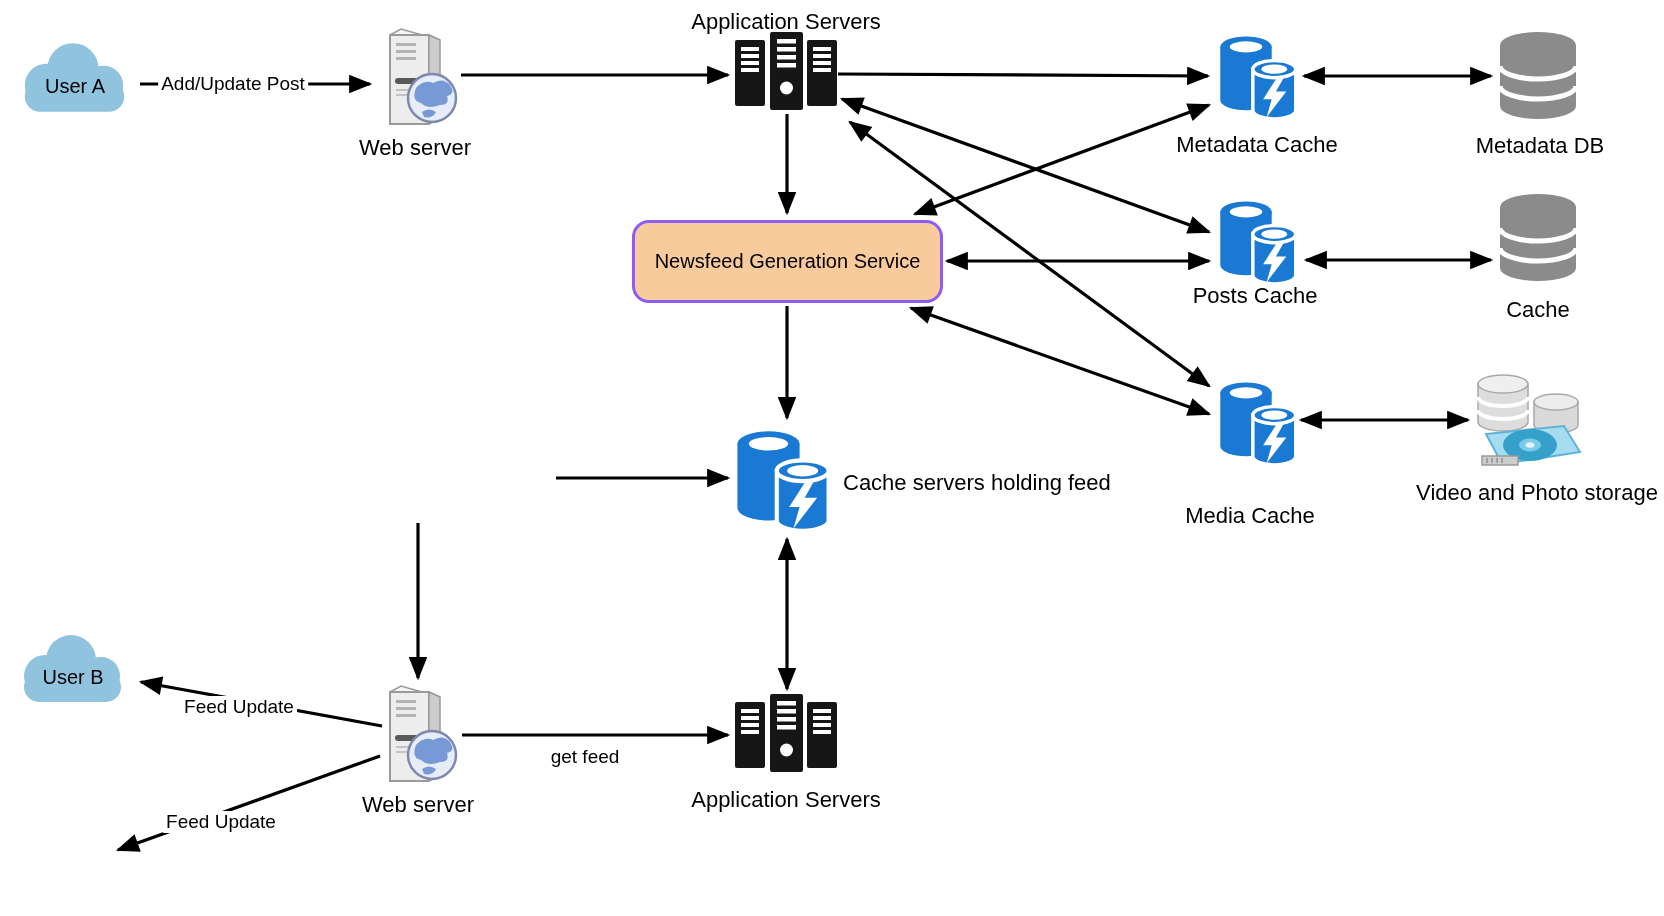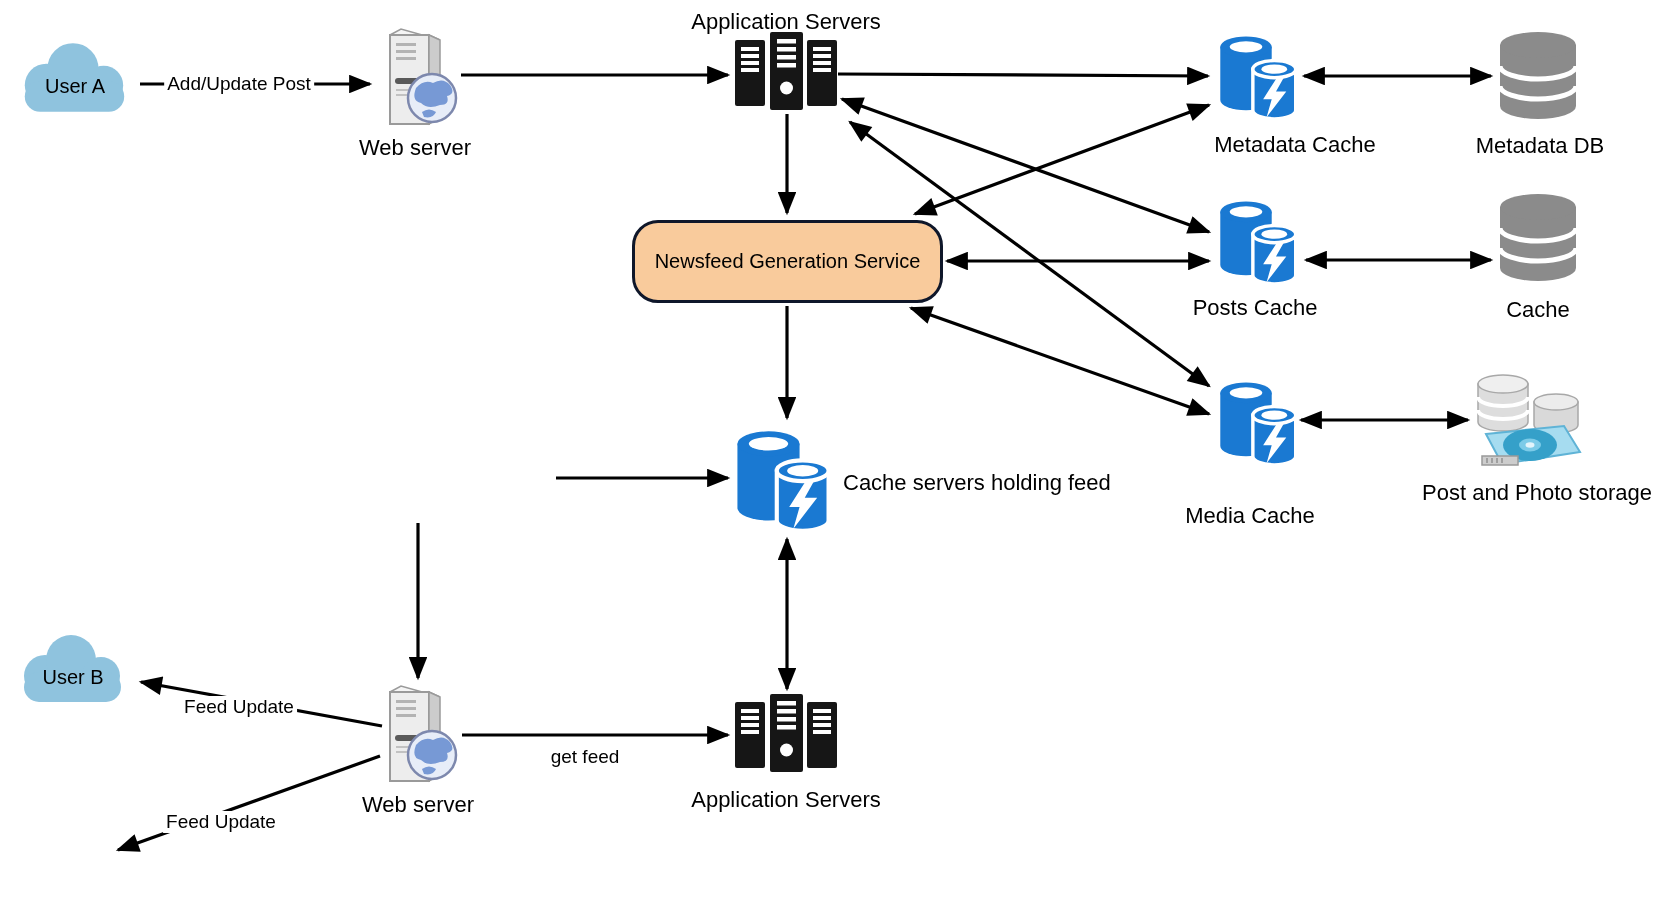--- a/index.html
+++ b/index.html
@@ -8,21 +8,21 @@
   .abs{position:absolute;}
   svg.edges{position:absolute;left:0;top:0;width:1664px;height:916px;pointer-events:none;}
   .edge{stroke:var(--c-arrow,#000);stroke-width:3.2;fill:none;}
   .node{position:absolute;}
   .node svg{display:block;width:100%;height:100%;}
   .label{position:absolute;font-size:22px;line-height:1.1;white-space:nowrap;transform:translate(-50%,-50%);text-align:center;}
   .label.left{transform:translate(0,-50%);text-align:left;}
   .edge-label{position:absolute;font-size:19px;white-space:nowrap;transform:translate(-50%,-50%);background:#fff;padding:0 3px;}
   .cloud-label{position:absolute;left:50%;top:58%;transform:translate(-50%,-50%);font-size:20px;white-space:nowrap;}
   .svc-box{position:absolute;display:flex;align-items:center;justify-content:center;
-           border:3px solid #0f172a;border-radius:26px;font-size:20px;box-sizing:border-box;}
+           border:3px solid #8b5cf6;border-radius:17px;font-size:20px;box-sizing:border-box;}
   .svc-orange{background:var(--c-service-orange,#f9cb9c);}
   .svc-green{background:var(--c-service-green,#b7d8a8);}
 </style>
 </head>
 <body>
 
 <div id="stage">
 
   <svg width="0" height="0" style="position:absolute" aria-hidden="true">
     <defs>
@@ -190,28 +190,28 @@
 
   <div class="svc-box svc-orange" style="left:632px;top:220px;width:311px;height:83px;">
     <span>Newsfeed Generation Service</span>
   </div>
 
   <div class="node abs" style="left:1211px;top:28px;width:94px;height:96px;">
     <svg>
         <use href="#sym-cache"></use>
       </svg>
   </div>
-  <div class="label" style="left:1257px;top:145px;margin-left:38px;">Metadata Cache</div>
+  <div class="label" style="left:1257px;top:145px;">Metadata Cache</div>
 
   <div class="node abs" style="left:1211px;top:193px;width:94px;height:96px;">
     <svg>
         <use href="#sym-cache"></use>
       </svg>
   </div>
-  <div class="label" style="left:1255px;top:308px;">Posts Cache</div>
+  <div class="label" style="left:1255px;top:296px;">Posts Cache</div>
 
   <div class="node abs" style="left:1211px;top:374px;width:94px;height:96px;">
     <svg>
         <use href="#sym-cache"></use>
       </svg>
   </div>
   <div class="label" style="left:1250px;top:516px;">Media Cache</div>
 
   <div class="node abs" style="left:730px;top:421px;width:106px;height:116px;">
     <svg>
@@ -232,20 +232,20 @@
         <use href="#sym-db"></use>
       </svg>
   </div>
   <div class="label" style="left:1538px;top:310px;">Cache</div>
 
   <div class="node abs" style="left:1470px;top:370px;width:112px;height:100px;">
     <svg>
         <use href="#sym-storage"></use>
       </svg>
   </div>
-  <div class="label" style="left:1537px;top:493px;">Post and Photo storage</div>
-
-  <div class="edge-label" style="left:239px;top:84px;">Add/Update Post</div>
+  <div class="label" style="left:1537px;top:493px;">Video and Photo storage</div>
+
+  <div class="edge-label" style="left:233px;top:84px;">Add/Update Post</div>
   <div class="edge-label" style="left:585px;top:757px;">get feed</div>
   <div class="edge-label" style="left:239px;top:707px;">Feed Update</div>
   <div class="edge-label" style="left:221px;top:822px;">Feed Update</div>
 
 </div>
 
 </body></html>

